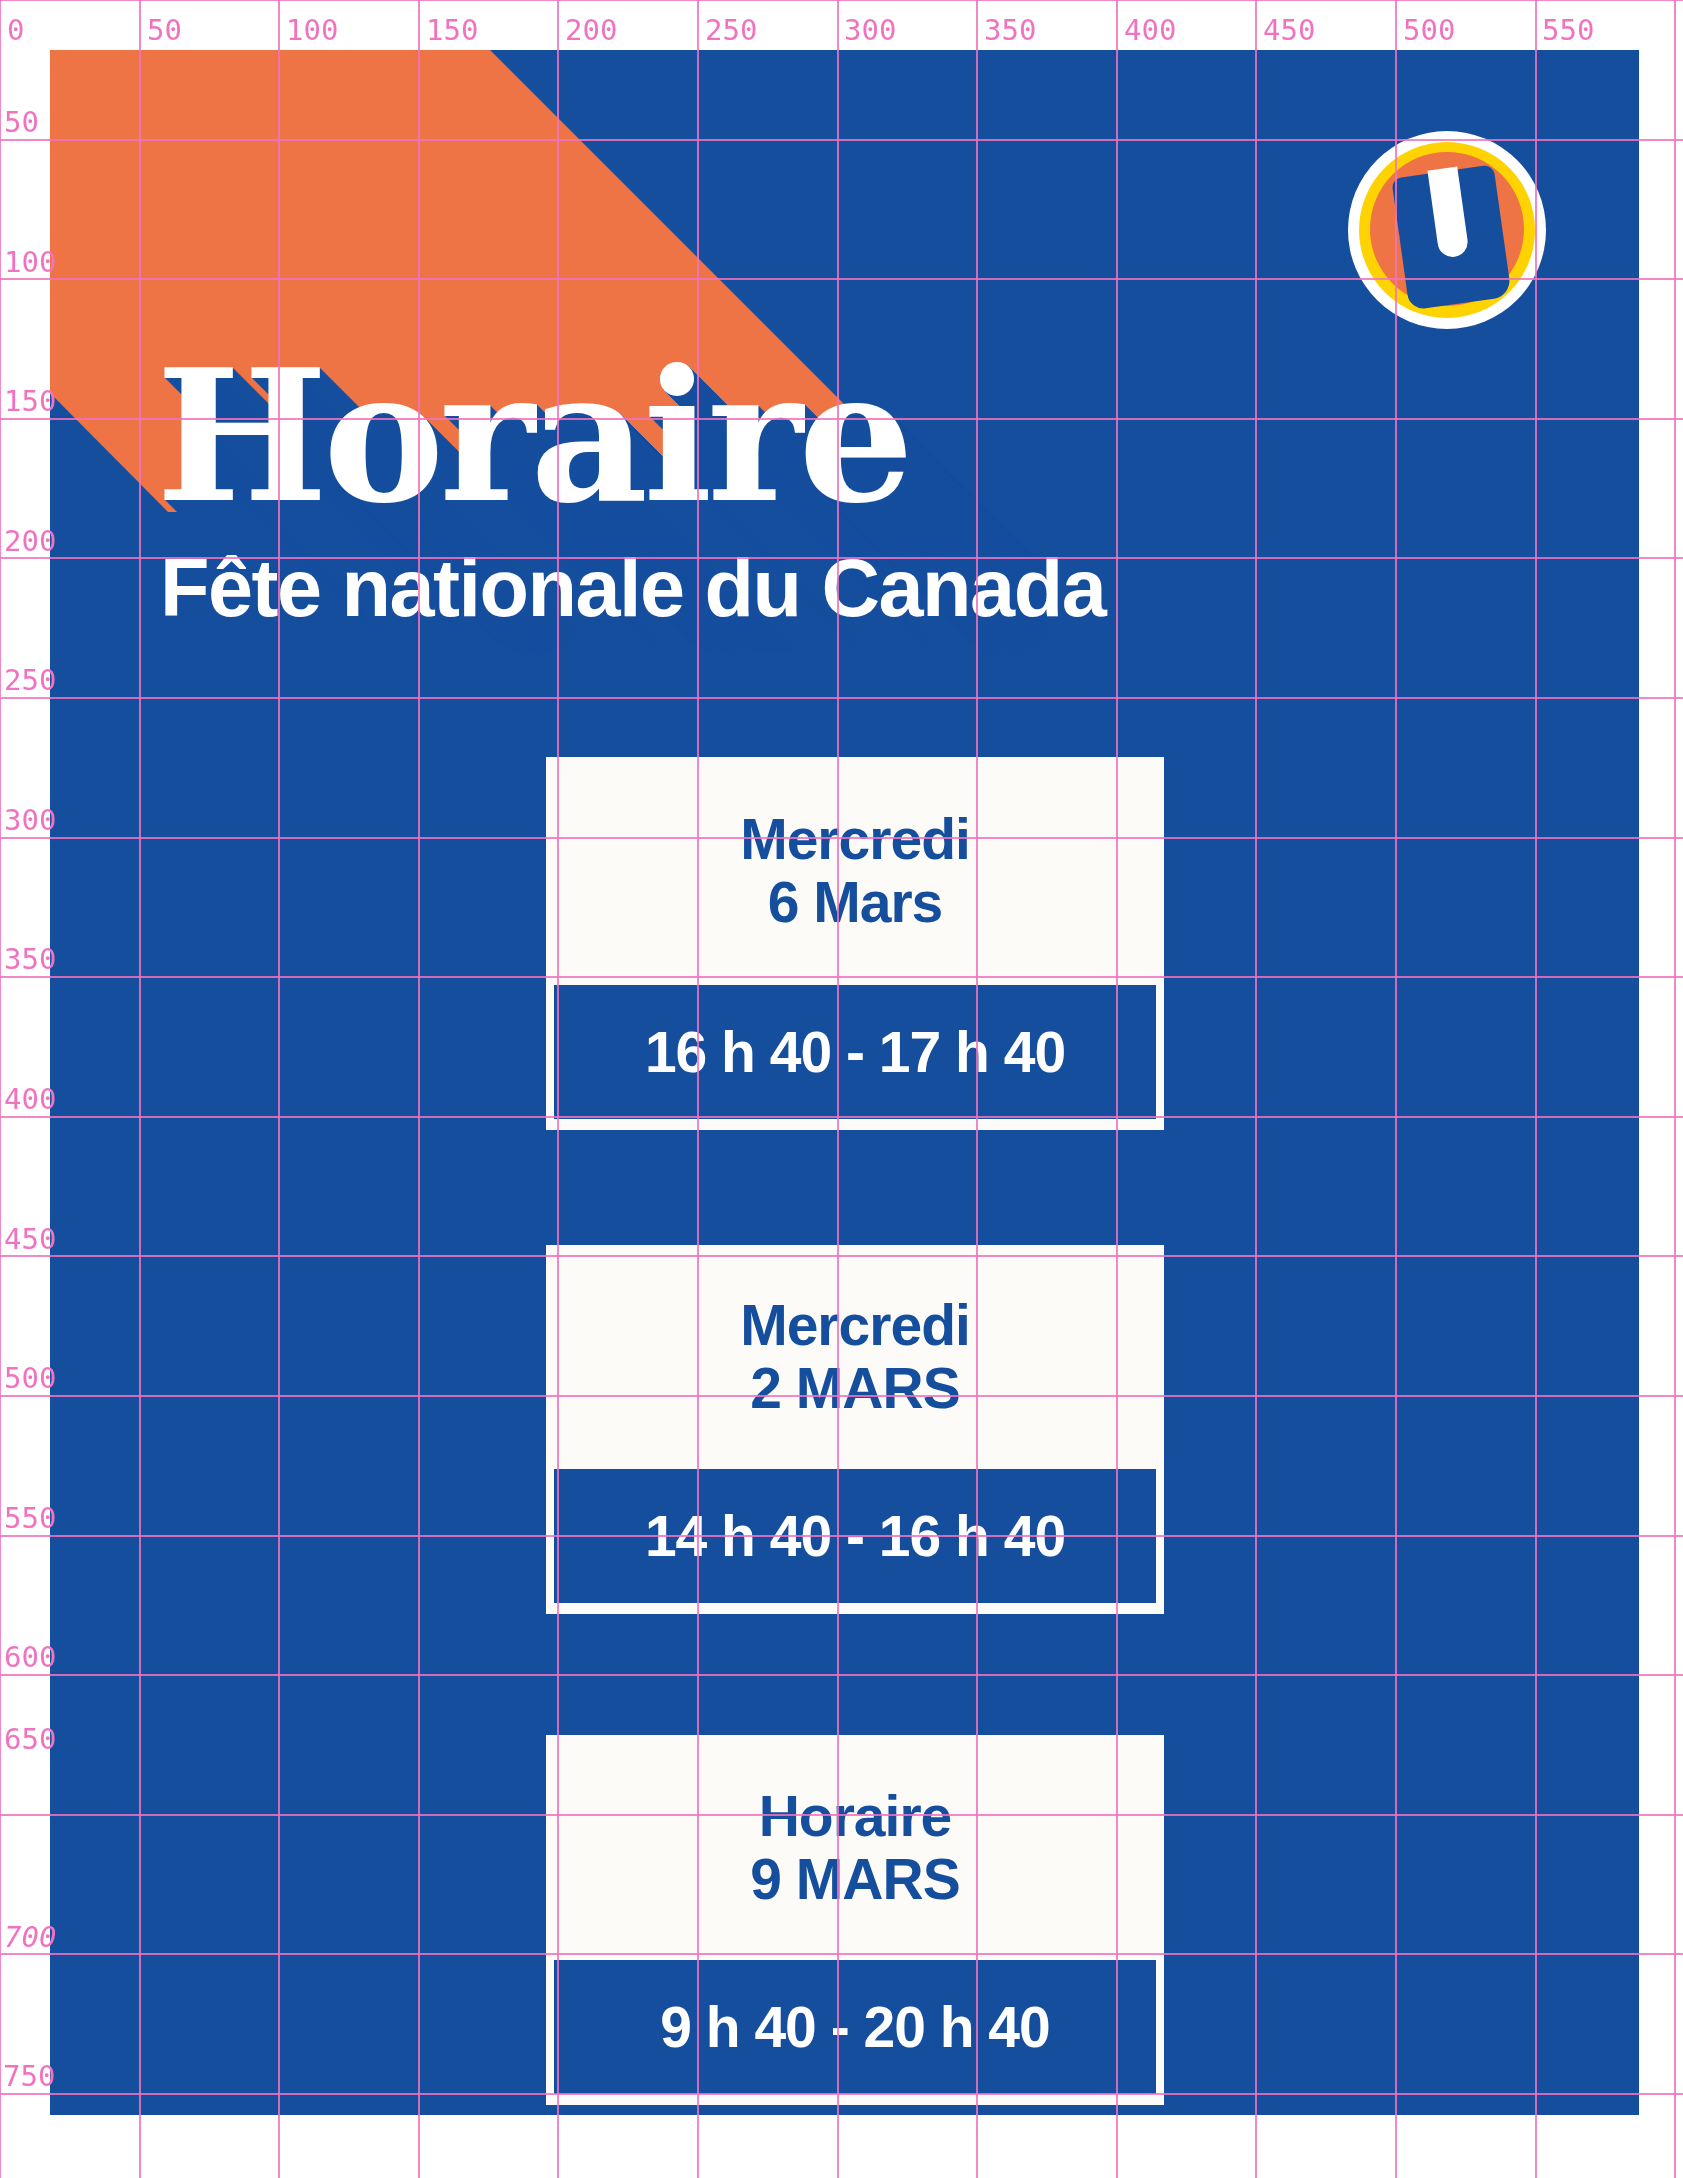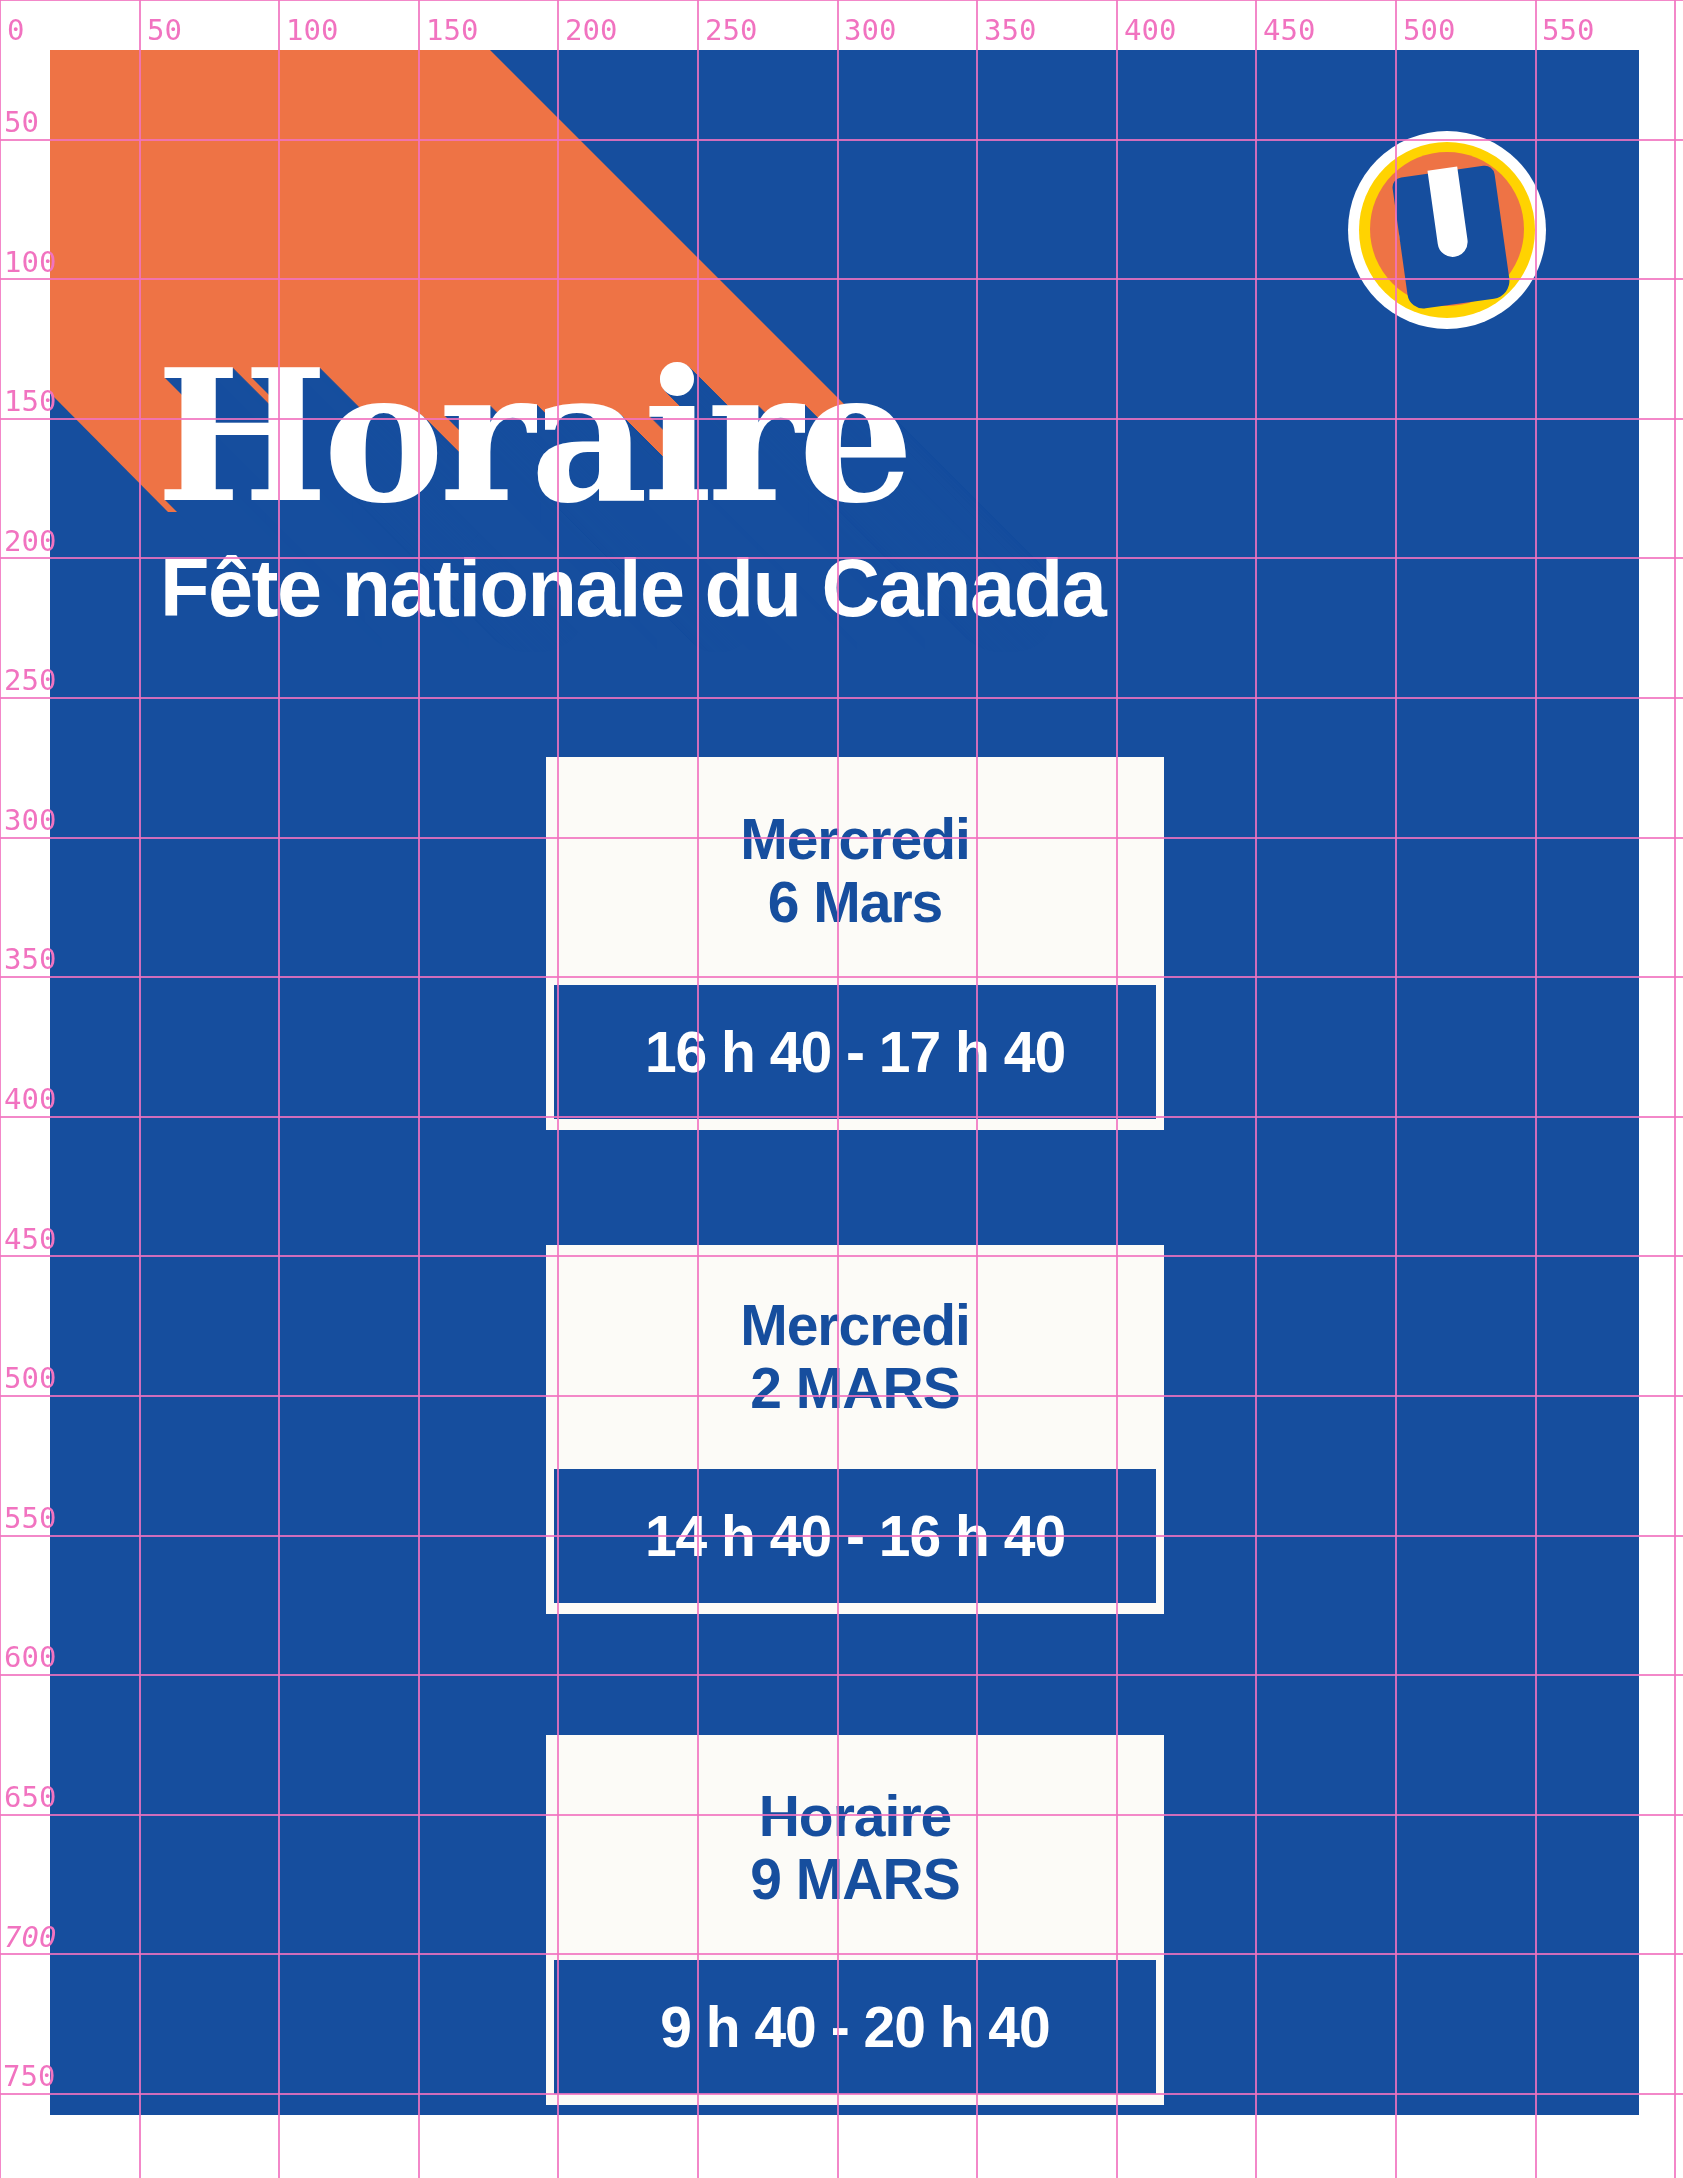--- a/index.html
+++ b/index.html
@@ -179,21 +179,21 @@
       <div class="grid-label" style="left: 4px; top: 1085px;">400</div>
       <div class="gridline-h" style="top: 1255px;"></div>
       <div class="grid-label" style="left: 4px; top: 1225px;">450</div>
       <div class="gridline-h" style="top: 1395px;"></div>
       <div class="grid-label" style="left: 4px; top: 1364px;">500</div>
       <div class="gridline-h" style="top: 1535px;"></div>
       <div class="grid-label" style="left: 4px; top: 1504px;">550</div>
       <div class="gridline-h" style="top: 1674px;"></div>
       <div class="grid-label" style="left: 4px; top: 1643px;">600</div>
       <div class="gridline-h" style="top: 1814px;"></div>
-      <div class="grid-label" style="left: 4px; top: 1783px;">650</div>
+      <div class="grid-label" style="left: 4px; top: 1725px;">650</div>
       <div class="gridline-h" style="top: 1953px;"></div>
       <div class="grid-label" style="left: 4px; top: 1923px; font-style: italic;">700</div>
       <div class="gridline-h" style="top: 2093px;"></div>
       <div class="grid-label" style="left: 3px; top: 2062px;">750</div>
     </div>
 
 </div>
 
 
 </body></html>

